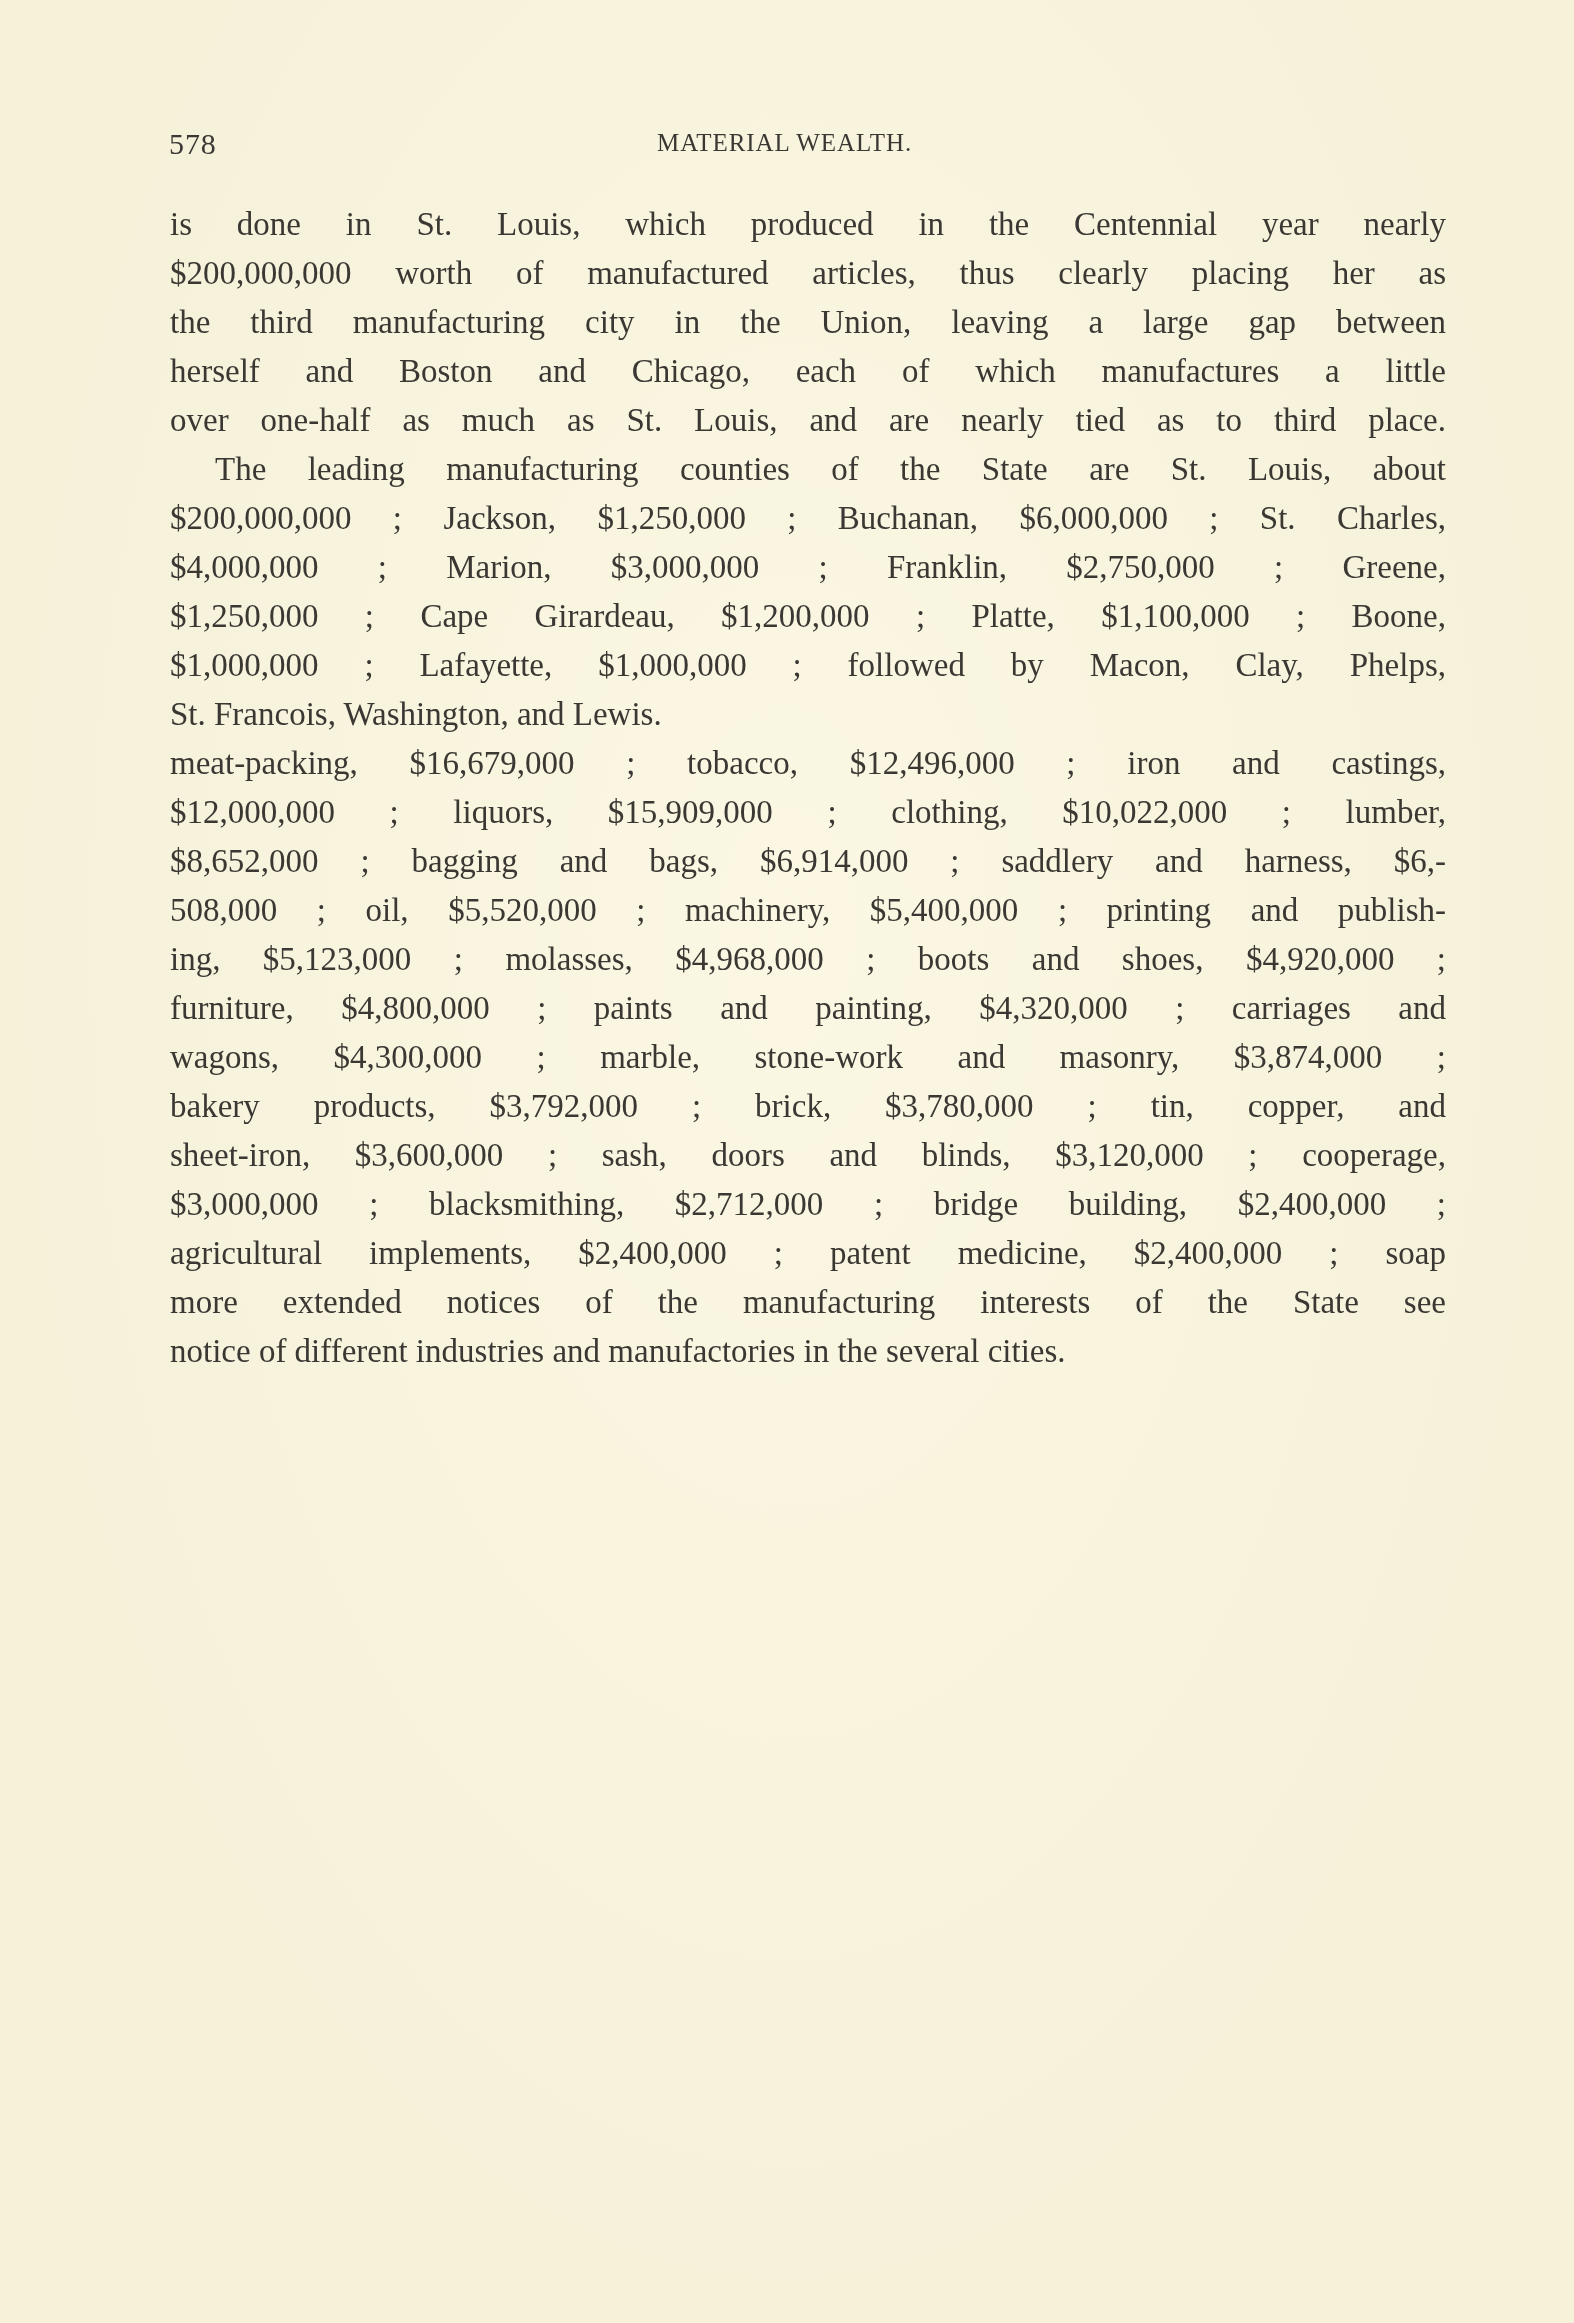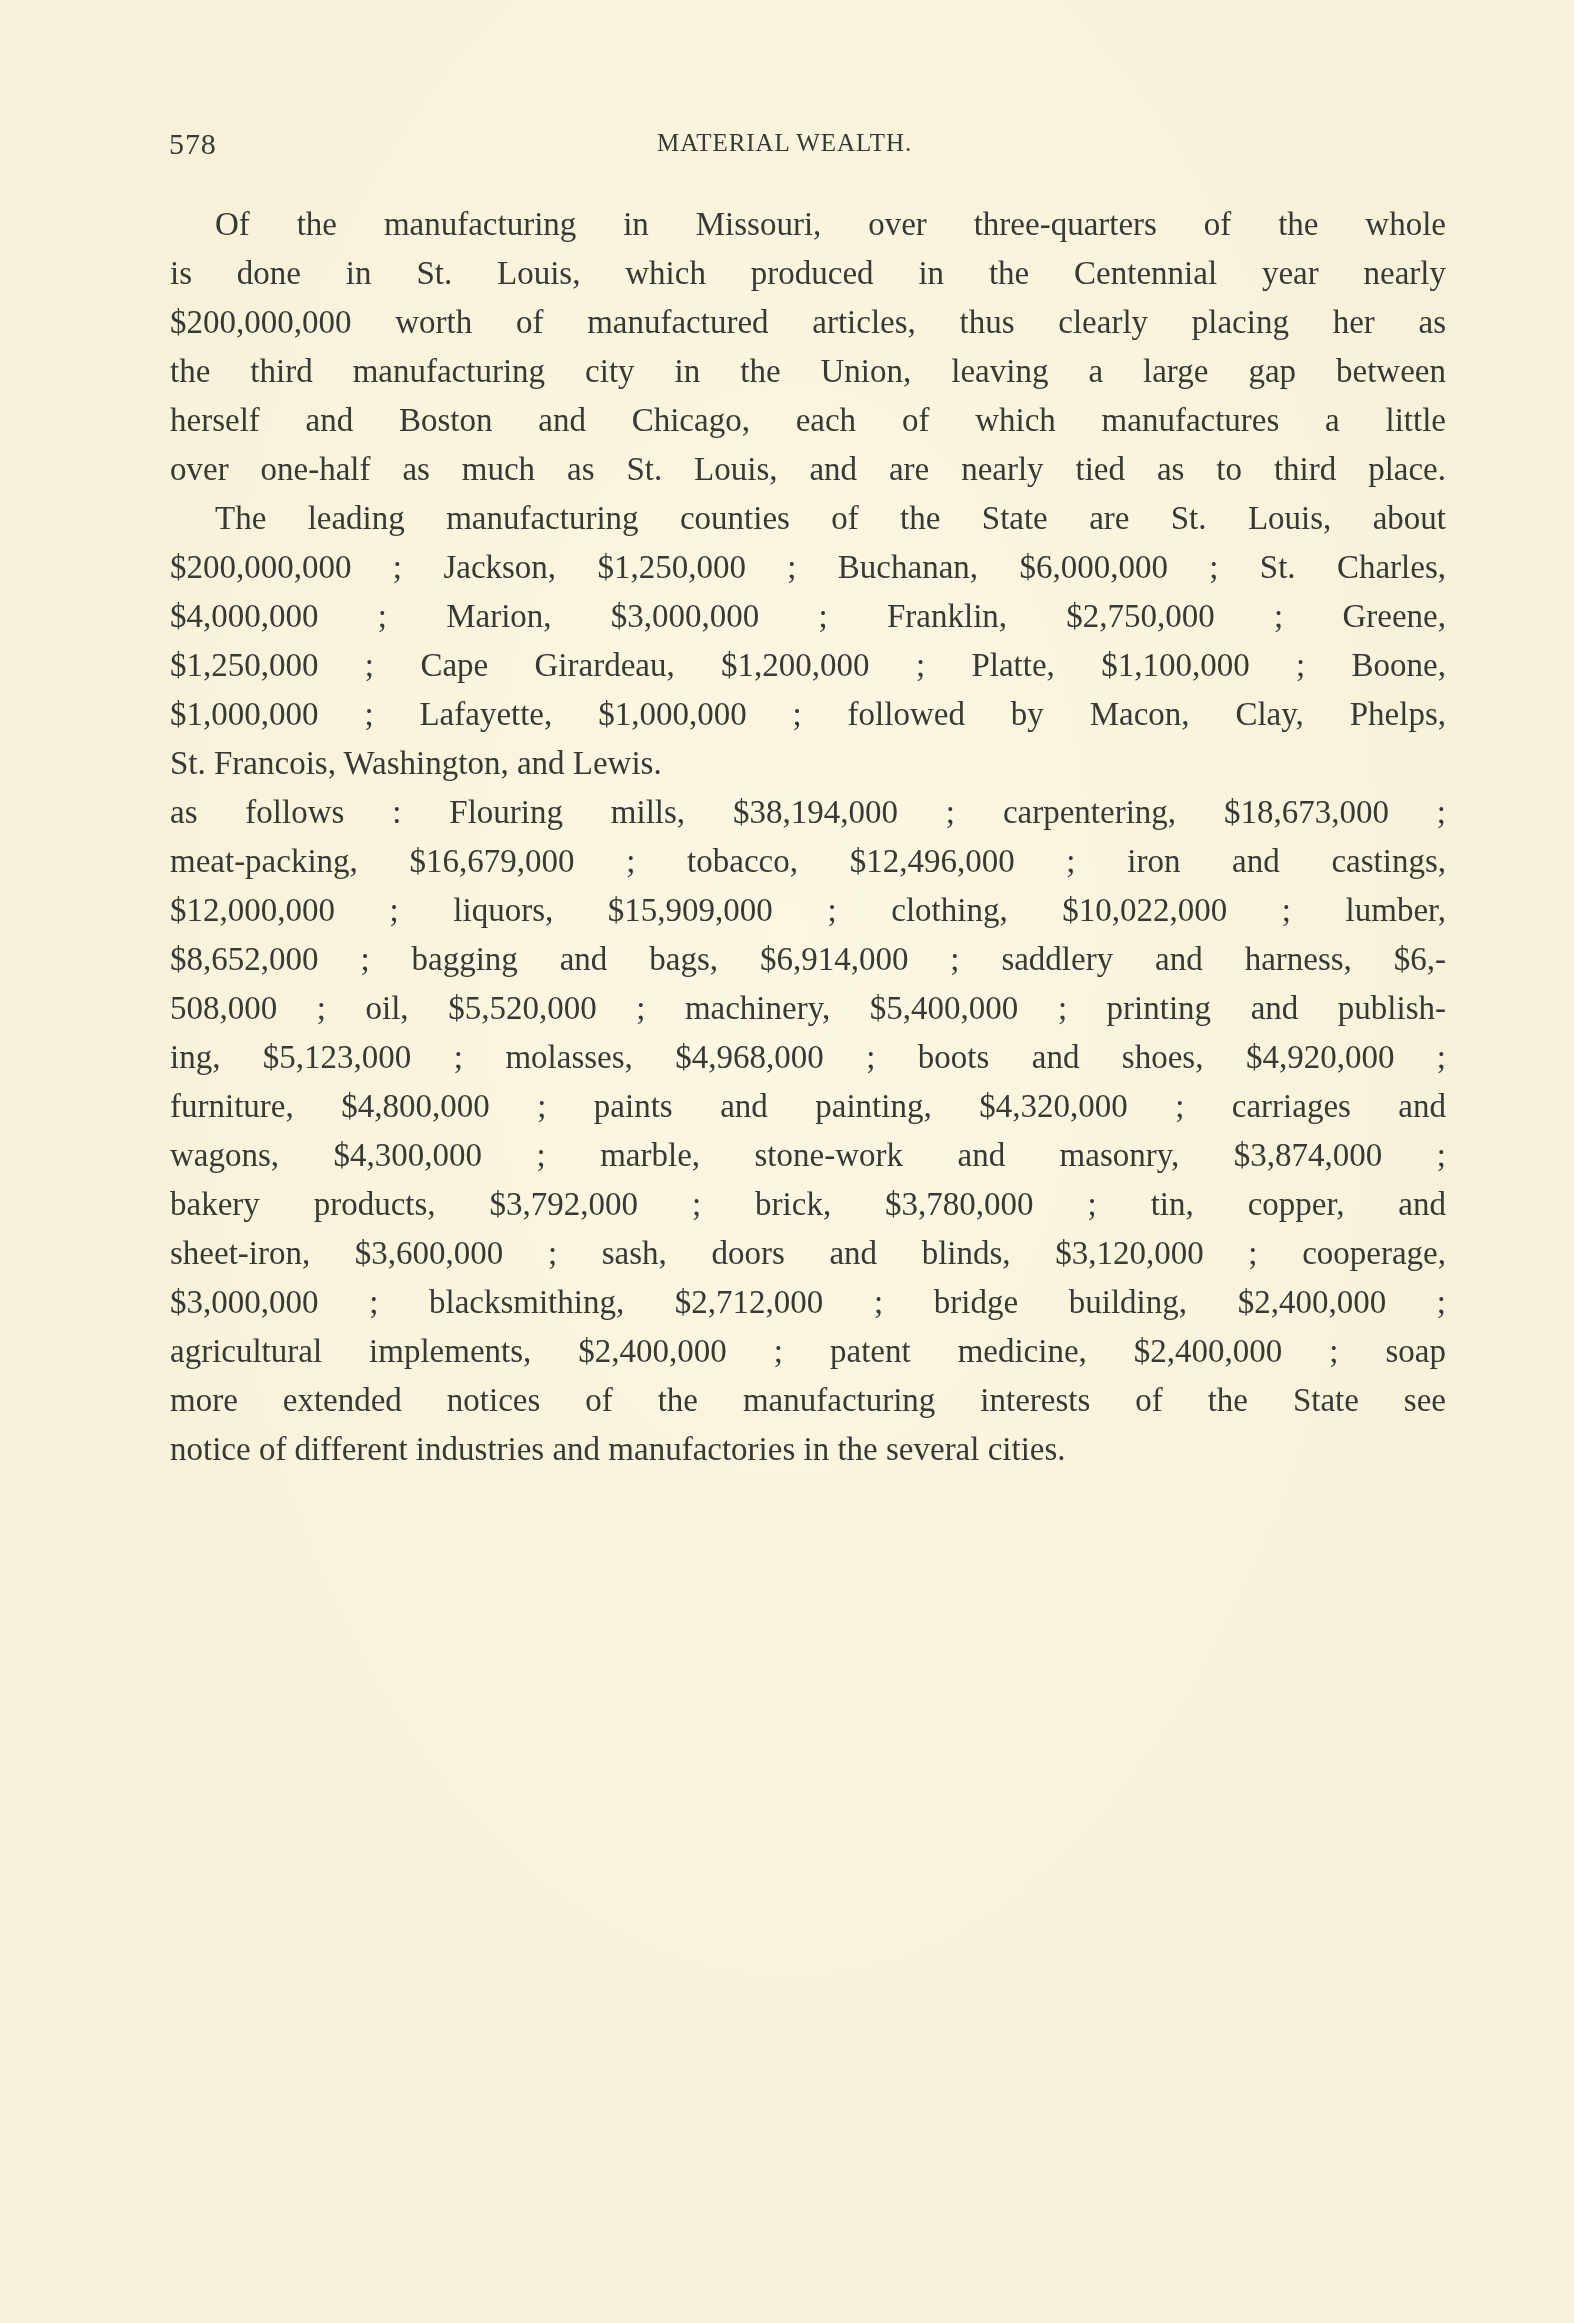--- a/index.html
+++ b/index.html
@@ -72,39 +72,37 @@
 
 <div class="page">
   <div class="running-head">
     <span class="page-number">578</span>
     <span class="header-title">MATERIAL WEALTH.</span>
   </div>
 
   <div class="body-text">
 
     <div>
-      <span class="line indent">Of the manufacturing in Missouri, over three-quarters of the whole</span>
       <span class="line">is done in St. Louis, which produced in the Centennial year nearly</span>
       <span class="line">$200,000,000 worth of manufactured articles, thus clearly placing her as</span>
       <span class="line">the third manufacturing city in the Union, leaving a large gap between</span>
       <span class="line">herself and Boston and Chicago, each of which manufactures a little</span>
       <span class="line">over one-half as much as St. Louis, and are nearly tied as to third place.</span>
     </div>
 
     <div>
       <span class="line indent">The leading manufacturing counties of the State are St. Louis, about</span>
       <span class="line">$200,000,000 ; Jackson, $1,250,000 ; Buchanan, $6,000,000 ; St. Charles,</span>
       <span class="line">$4,000,000 ;  Marion,  $3,000,000 ;  Franklin,  $2,750,000 ;  Greene,</span>
       <span class="line">$1,250,000 ; Cape Girardeau, $1,200,000 ; Platte, $1,100,000 ; Boone,</span>
       <span class="line">$1,000,000 ; Lafayette, $1,000,000 ; followed by Macon, Clay, Phelps,</span>
       <span class="line last">St. Francois, Washington, and Lewis.</span>
     </div>
 
     <div>
-      <span class="line">as follows : Flouring mills, $38,194,000 ; carpentering, $18,673,000 ;</span>
       <span class="line">meat-packing, $16,679,000 ; tobacco, $12,496,000 ; iron and castings,</span>
       <span class="line">$12,000,000 ; liquors, $15,909,000 ; clothing, $10,022,000 ; lumber,</span>
       <span class="line">$8,652,000 ; bagging and bags, $6,914,000 ; saddlery and harness, $6,-</span>
       <span class="line">508,000 ; oil, $5,520,000 ; machinery, $5,400,000 ; printing and publish-</span>
       <span class="line">ing, $5,123,000 ; molasses, $4,968,000 ; boots and shoes, $4,920,000 ;</span>
       <span class="line">furniture, $4,800,000 ; paints and painting, $4,320,000 ; carriages and</span>
       <span class="line">wagons, $4,300,000 ; marble, stone-work and masonry, $3,874,000 ;</span>
       <span class="line">bakery products, $3,792,000 ; brick, $3,780,000 ; tin, copper, and</span>
       <span class="line">sheet-iron, $3,600,000 ; sash, doors and blinds, $3,120,000 ; cooperage,</span>
       <span class="line">$3,000,000 ; blacksmithing, $2,712,000 ; bridge building, $2,400,000 ;</span>

